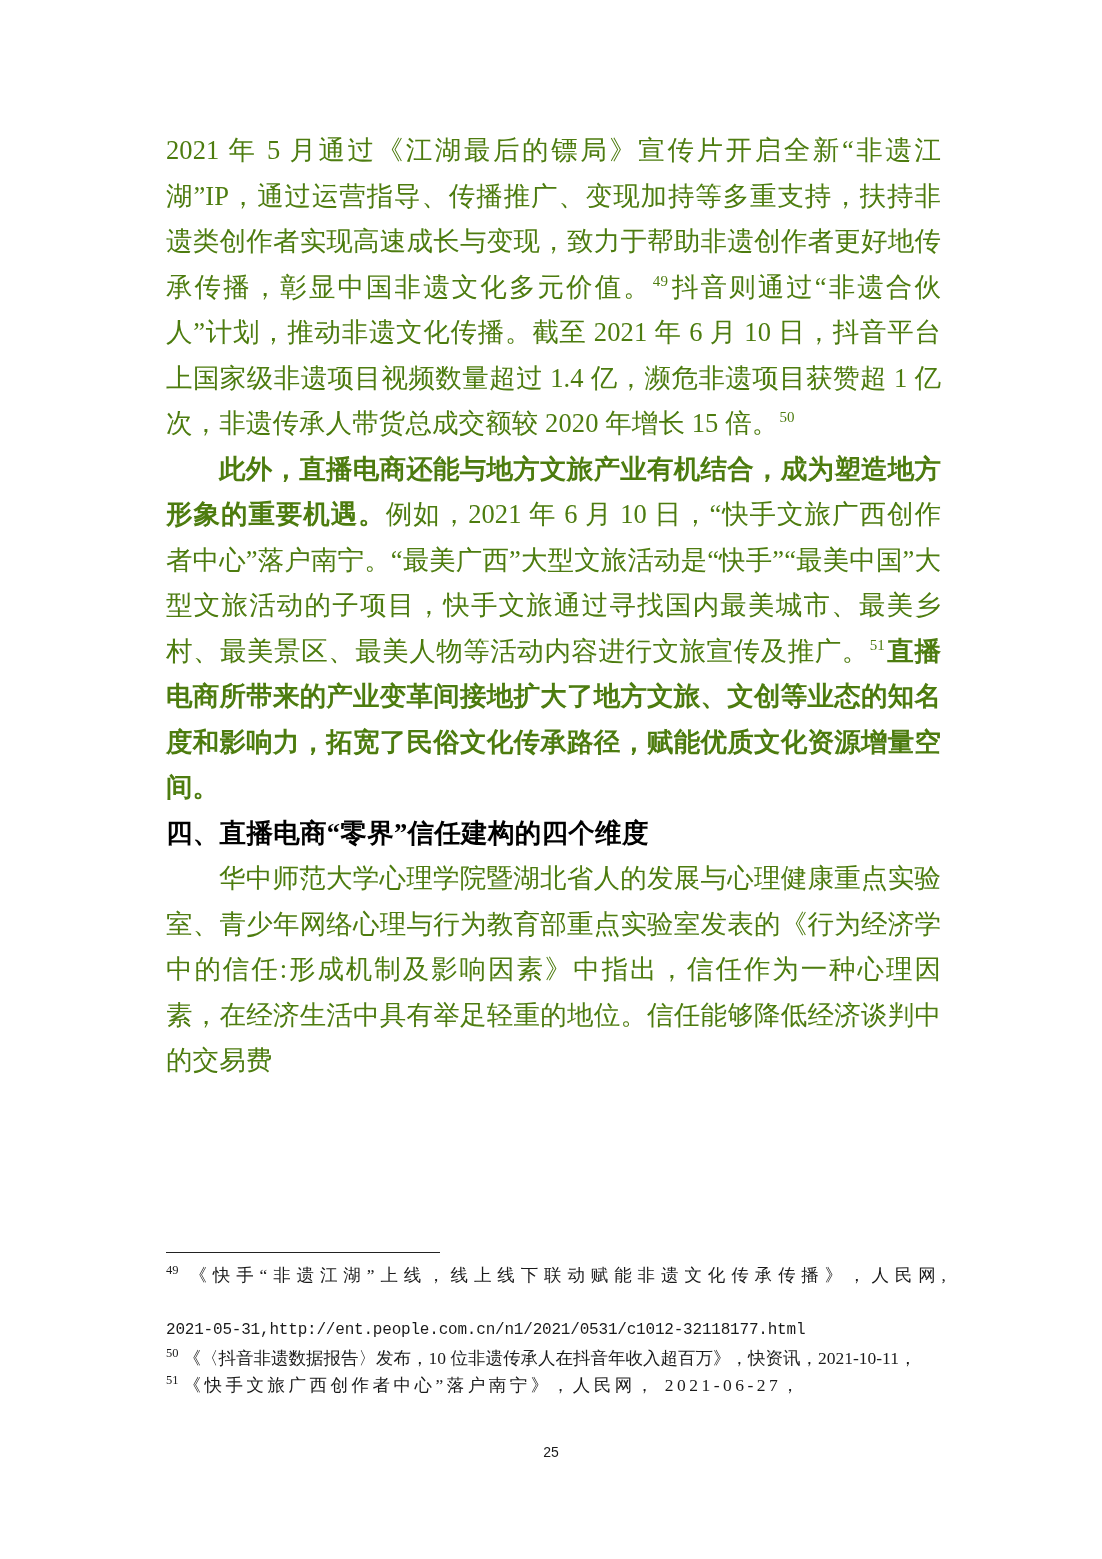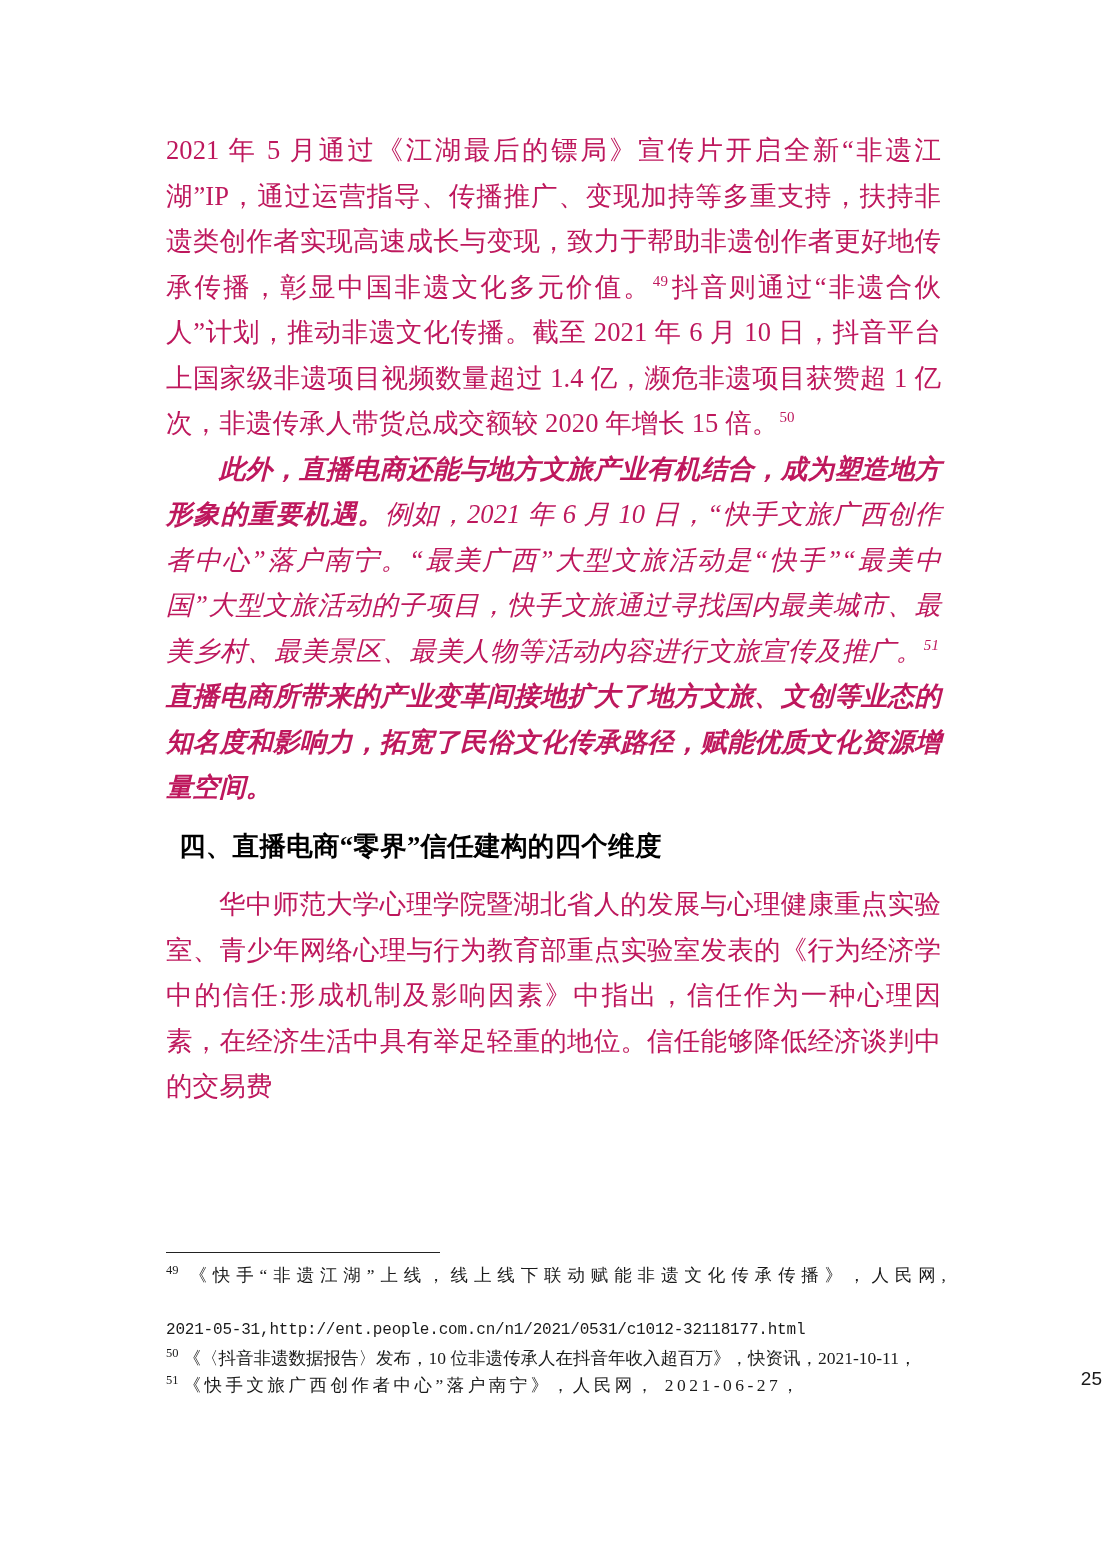--- a/index.html
+++ b/index.html
@@ -27,47 +27,46 @@
     width: 775px;
   }
 
   
   .para {
     font-size: 26.5px;
     line-height: 45.5px;
     text-align: justify;
     text-justify: inter-ideograph;
     margin: 0;
-    color: #be185d;
+    color: #4d7c0f;
     letter-spacing: 0.1px;
   }
   .para.indent {
     text-indent: 2em;
   }
   .para + .para {
     margin-top: 0;
-    font-style: italic;
   }
   .b {
     font-weight: bold;
   }
   sup.fn {
     font-size: 15px;
     line-height: 0;
     vertical-align: super;
     font-family: "Liberation Serif", "DejaVu Serif", serif;
     padding: 0 2px 0 1px;
   }
 
   
   .heading {
     font-size: 26.5px;
     line-height: 45.5px;
     font-weight: bold;
-    margin: 13px;
+    margin: 0;
     color: #000000;
     text-align: left;
     letter-spacing: 0.3px;
   }
 
   
   .fn-sep {
     position: absolute;
     left: 166px;
     top: 1252px;
@@ -110,24 +109,24 @@
   .fn-line-justify::after {
     content: "";
     display: inline-block;
     width: 100%;
   }
 
   
   .page-number {
     position: absolute;
     left: 0;
-    top: 1368px;
+    top: 1444px;
     width: 1102px;
-    text-align: right;
-    font-size: 19px;
+    text-align: center;
+    font-size: 14px;
     color: #1a1a1a;
     font-family: "Liberation Sans", sans-serif;
   }
 </style>
 </head>
 <body>
 
 <div class="page">
 
   <div class="content">

